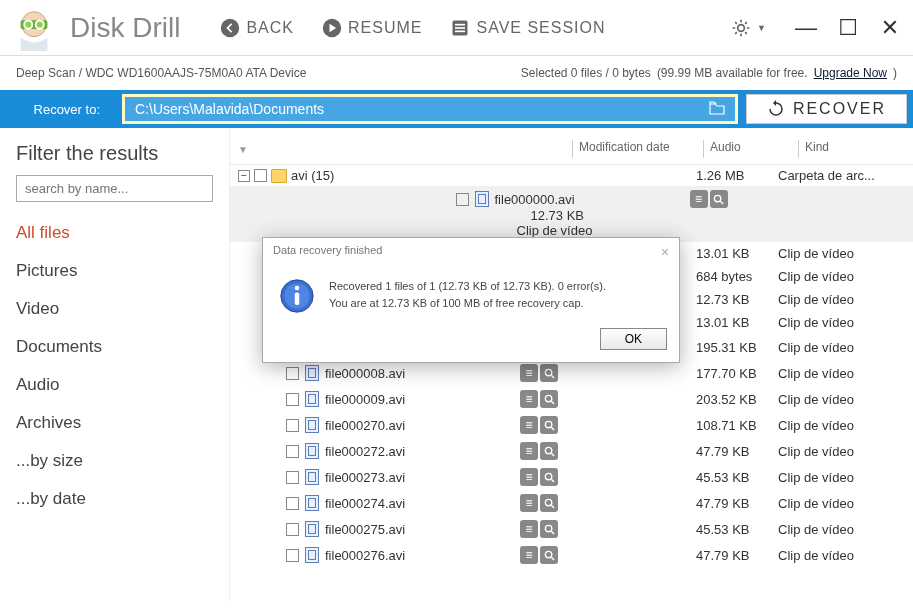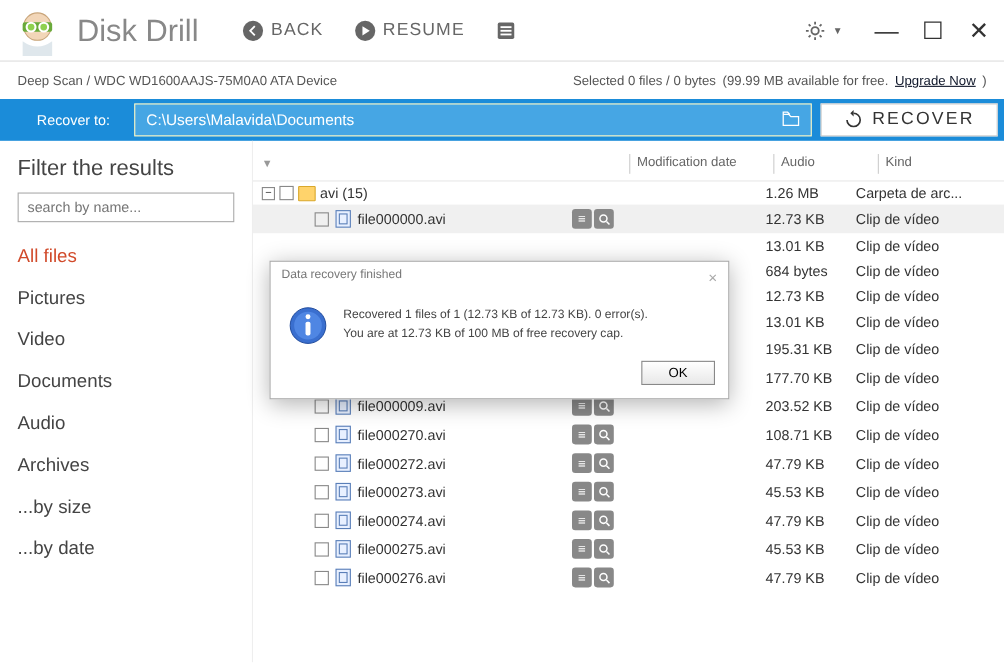--- a/index.html
+++ b/index.html
@@ -14,21 +14,21 @@
   .gear { margin-left: auto; margin-right: 6px; }
   .win-controls { display: flex; gap: 16px; margin-left: 20px; }
   .win-btn { font-size: 22px; color: #333; background: none; border: none; cursor: pointer; width: 26px; height: 26px; display:flex; align-items:center; justify-content:center; }
   
   .status-row { display: flex; justify-content: space-between; align-items: center; padding: 10px 16px; font-size: 12px; color: #555; }
   .status-right { display: flex; gap: 6px; align-items: center; }
   .upgrade { color: #0f172a; text-decoration: underline; cursor: pointer; }
   
   .recover-bar { display: flex; align-items: center; background: #1b8cd9; height: 38px; }
   .recover-label { color: #fff; font-size: 13px; padding: 0 20px; width: 120px; text-align: right; }
-  .path-input-wrap { flex: 1; display: flex; align-items: center; background: #46a6e4; height: 30px; margin: 4px 6px 4px 2px; border: 1px solid #fef9c3; padding: 0 10px; }
+  .path-input-wrap { flex: 1; display: flex; align-items: center; background: #46a6e4; height: 30px; margin: 4px 6px 4px 2px; border: 3px solid #fef9c3; padding: 0 10px; }
   .path-input { flex: 1; background: transparent; border: none; color: #fff; font-size: 14px; outline: none; }
   .path-input::placeholder { color: #fff; }
   .folder-icon { color: #fff; font-size: 14px; }
   .recover-btn { background: #fff; border: 1px solid #ccc; display: flex; align-items: center; gap: 8px; height: 30px; padding: 0 20px; margin: 4px 6px 4px 2px; cursor: pointer; font-size: 16px; letter-spacing: 2px; color: #333; }
   
   .main { display: flex; height: calc(608px - 56px - 40px - 38px); }
   
   .sidebar { width: 240px; padding: 14px 16px; border-right: 1px solid #eee; }
   .filter-title { font-size: 20px; color: #444; margin-bottom: 10px; font-weight: 400; }
   .search-input { width: 100%; padding: 5px 8px; border: 1px solid #aaa; font-size: 13px; color: #888; margin-bottom: 12px; }
@@ -48,31 +48,31 @@
   
   .file-list { flex: 1; overflow: hidden; }
   .folder-row { display: flex; align-items: center; padding: 3px 8px; font-size: 13px; }
   .folder-row .name-col { width: 328px; display: flex; align-items: center; gap: 4px; }
   .expander { width: 12px; height: 12px; border: 1px solid #888; display: flex; align-items: center; justify-content: center; font-size: 10px; line-height: 1; cursor: pointer; }
   .checkbox { width: 13px; height: 13px; border: 1px solid #888; cursor: pointer; }
   .folder-ico { width: 16px; height: 14px; background: #ffd36b; border: 1px solid #d9a82c; border-radius: 1px; }
   .folder-name { font-size: 13px; }
   
   .file-row { display: flex; align-items: center; padding: 4px 8px; font-size: 13px; }
-  .file-row.hover { background: #f0f0f0; }
+  .file-row.hover { background: #f0f0f0; flex-direction: column; }
   .fr-name { width: 328px; display: flex; align-items: center; gap: 6px; padding-left: 48px; }
   .file-ico { width: 14px; height: 16px; border: 1px solid #5a7fb8; background: #e8f0ff; position: relative; }
   .file-ico::after { content:""; position:absolute; top:2px; left:2px; right:2px; bottom:2px; border:1px solid #5a7fb8; }
   .action-icons { display: flex; gap: 2px; margin-left: auto; margin-right: 8px; }
   .act-ico { width: 18px; height: 18px; background: #888; border-radius: 3px; display: flex; align-items: center; justify-content: center; color: #fff; font-size: 12px; cursor: pointer; }
   .fr-mod { width: 130px; }
   .fr-size { width: 82px; }
   .fr-kind { width: 110px; white-space: nowrap; overflow: hidden; text-overflow: ellipsis; }
   
-  .dialog { position: absolute; left: 245px; top: 237px; width: 418px; background: #fff; border: 1px solid #aaa; box-shadow: 0 4px 20px rgba(0,0,0,0.3); z-index: 100; }
+  .dialog { position: absolute; left: 262px; top: 237px; width: 418px; background: #fff; border: 1px solid #aaa; box-shadow: 0 4px 20px rgba(0,0,0,0.3); z-index: 100; }
   .dialog-title { display: flex; justify-content: space-between; padding: 6px 10px; font-size: 11px; color: #777; }
   .dialog-close { color: #aaa; cursor: pointer; font-size: 14px; }
   .dialog-body { display: flex; padding: 12px 16px 8px 16px; gap: 14px; font-size: 11px; color: #444; line-height: 1.5; }
   .info-icon { width: 36px; height: 36px; flex-shrink: 0; }
   .dialog-footer { display: flex; justify-content: flex-end; padding: 6px 12px 12px 12px; }
   .ok-btn { padding: 3px 24px; font-size: 12px; border: 1px solid #888; background: linear-gradient(#fff,#e8e8e8); cursor: pointer; }
 </style>
 </head>
 <body>
 
@@ -102,20 +102,21 @@
         </svg>
       <span>RESUME</span>
     </button>
     <button class="top-btn">
       <svg viewBox="0 0 24 24">
           <rect x="3" y="3" width="18" height="18" rx="2" fill="#666"></rect>
           <rect x="6" y="7" width="12" height="2" fill="#fff"></rect>
           <rect x="6" y="11" width="12" height="2" fill="#fff"></rect>
           <rect x="6" y="15" width="12" height="2" fill="#fff"></rect>
         </svg>
+      <span>SAVE SESSION</span>
     </button>
     <button class="top-btn gear">
       <svg viewBox="0 0 24 24" width="22" height="22">
           <circle cx="12" cy="12" r="4" fill="none" stroke="#666" stroke-width="2"></circle>
           <path d="M12 2v3M12 19v3M2 12h3M19 12h3M5 5l2 2M17 17l2 2M5 19l2-2M17 7l2-2" stroke="#666" stroke-width="2"></path>
         </svg>
       <span style="font-size:9px;">▼</span>
     </button>
   </div>
   <div class="win-controls">

